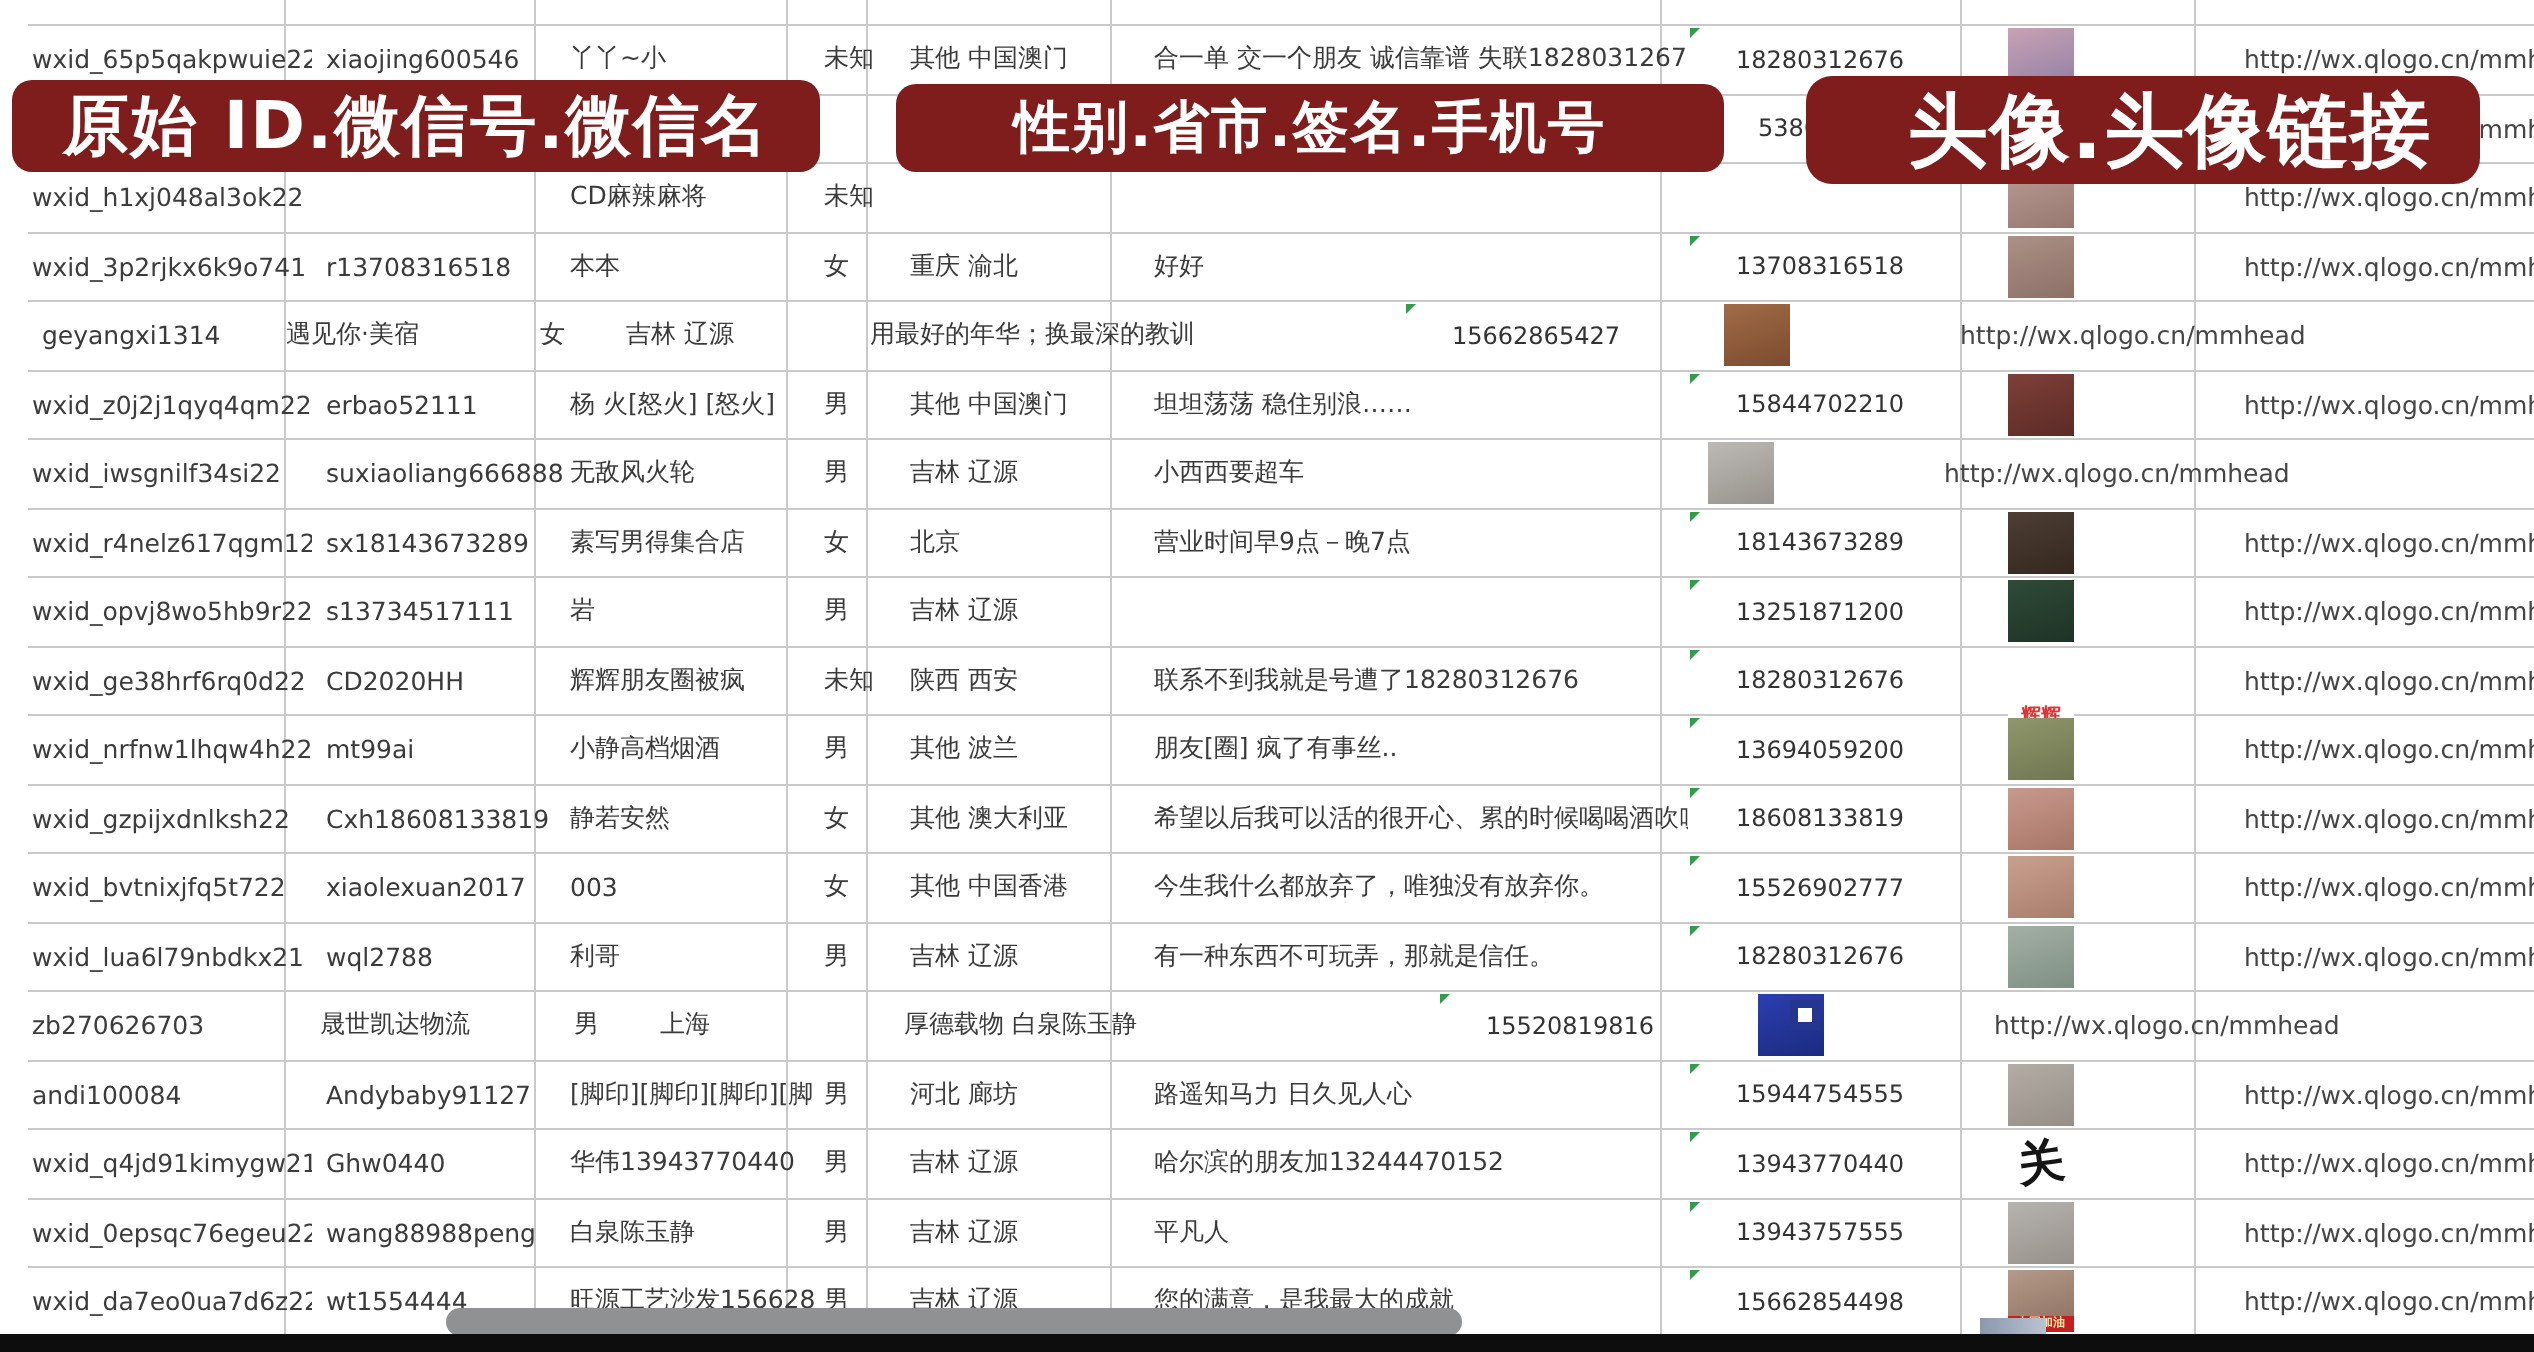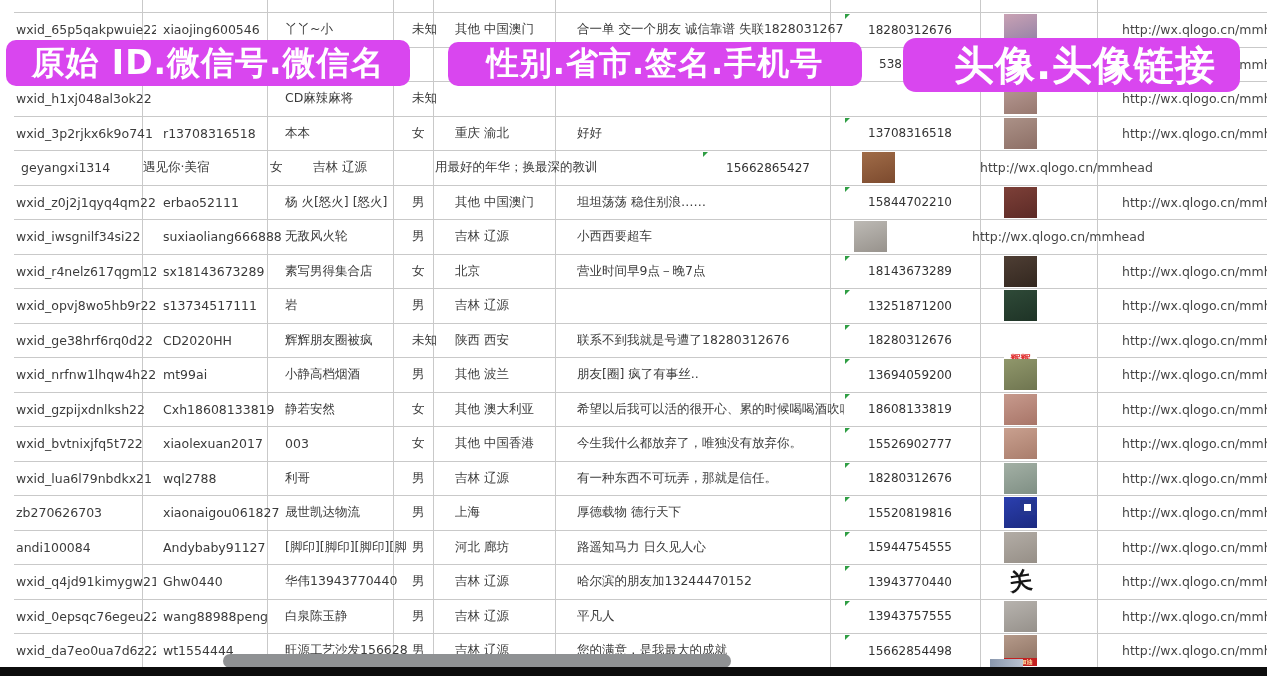--- a/index.html
+++ b/index.html
@@ -33,26 +33,26 @@
   .avatar{width:33px; height:31px; flex:none; position:relative; overflow:hidden; display:flex; align-items:center; justify-content:center;}
   .avatar .av-label{display:none;}
   .avatar.text .av-label{display:block; font-size:10px; font-weight:bold; line-height:11px; text-align:center;}
   .avatar.calligraphy .av-label{display:block; font-family:"DejaVu Serif","Liberation Serif",serif; font-size:23px; font-weight:bold; color:#151515; transform:rotate(-8deg);}
   .avatar.strip .av-label{display:block; position:absolute; left:0; right:0; bottom:0; background:#c42020; color:#ffe9a8; font-size:6px; line-height:8px; text-align:center; font-weight:bold;}
   .avatar .av-sub{position:absolute; right:1px; bottom:0; font-size:6px; color:#e03434; font-weight:bold; display:none;}
   .avatar.text .av-sub{display:block;}
   .avatar.qr::after{content:""; position:absolute; right:2px; top:3px; width:15px; height:15px; background:#fff; box-shadow:inset 0 0 0 2px #24368f, inset 4px 4px 0 0 #24368f, inset -4px -4px 0 0 #24368f;}
   
   .banner{
-    position:absolute; background:#d946ef; color:#ffffff; font-weight:800;
+    position:absolute; background:#7f1d1d; color:#ffffff; font-weight:800;
     display:flex; align-items:center; justify-content:center; z-index:50;
     white-space:nowrap; letter-spacing:1px;
   }
   #banner1{left:6px;  top:40px; width:404px; height:46px; border-radius:10px; font-size:33px;}
-  #banner2{left:448px; top:42px; width:414px; height:44px; border-radius:10px; font-size:32px;}
+  #banner2{left:448px; top:42px; width:414px; height:44px; border-radius:10px; font-size:28px;}
   #banner3{left:903px; top:38px; width:310px; height:54px; border-radius:13px; font-size:40px;padding-left:27px;}
   
   #scroll-thumb{position:absolute; left:223px; top:654px; width:508px; height:14px; background:#8f9193; border-radius:7px; z-index:5;}
   #bottom-bar{position:absolute; left:0; right:0; bottom:0; height:9px; background:#0d0d0d; z-index:60;}
   #partial-avatar{position:absolute; left:990px; top:659px; width:33px; height:9px; background:linear-gradient(90deg,#8a98ae,#b9c2d0); z-index:4;}
 </style>
 </head>
 <body>
 
 <div id="screen">
@@ -300,25 +300,24 @@
         <div class="avatar photo" style="background: linear-gradient(160deg, rgb(163, 176, 165), rgb(127, 143, 132));">
           
           
         </div>
       </div>
       <div class="cell c-url">http://wx.qlogo.cn/mmhead</div>
     </div>
 
     <div class="row">
       <div class="cell c-wxid">zb270626703</div>
-      <div class="cell c-weixin">xiaonaigou061827</div>
       <div class="cell c-name">晟世凯达物流</div>
       <div class="cell c-gender">男</div>
       <div class="cell c-region">上海</div>
-      <div class="cell c-sig">厚德载物 德行天下</div>
+      <div class="cell c-sig">厚德载物 白泉陈玉静</div>
       <div class="cell c-phone flagged">15520819816</div>
       <div class="cell c-avatar">
         <div class="avatar qr" style="background: linear-gradient(160deg, rgb(43, 63, 175), rgb(27, 42, 128));">
           
           
         </div>
       </div>
       <div class="cell c-url">http://wx.qlogo.cn/mmhead</div>
     </div>
 

